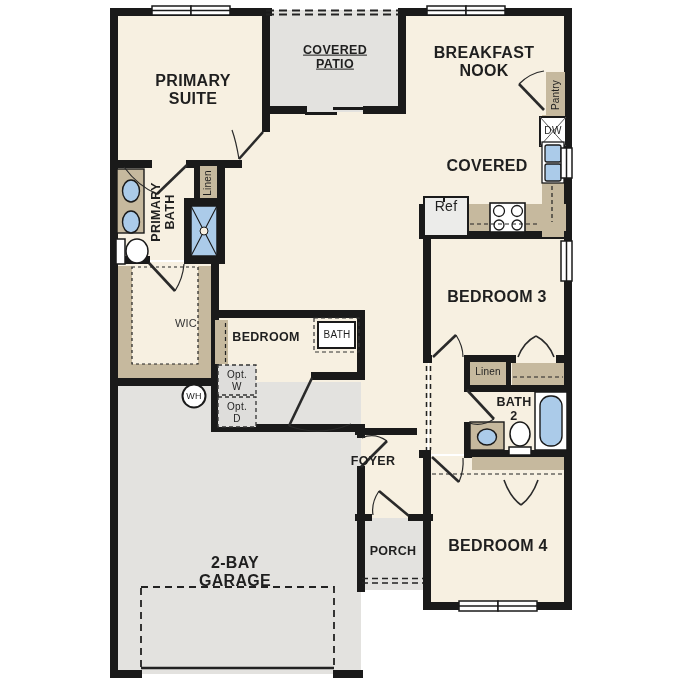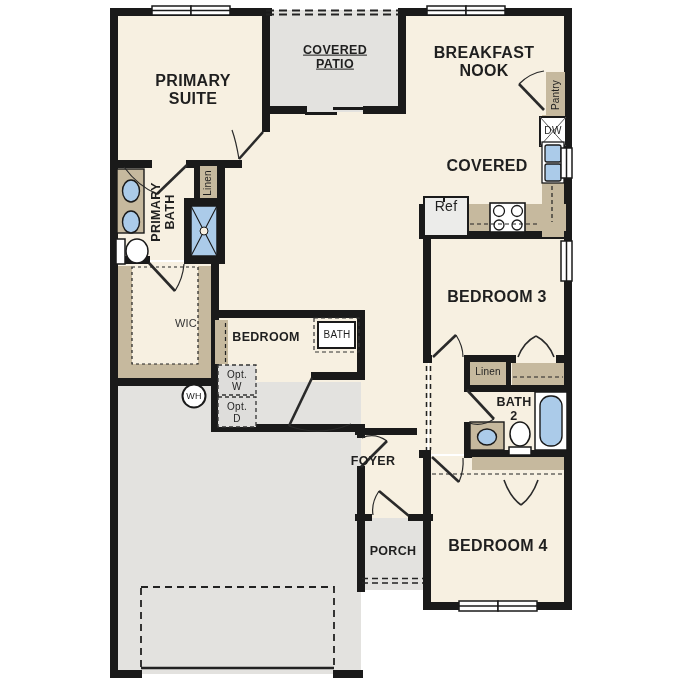--- a/index.html
+++ b/index.html
@@ -225,20 +225,22 @@
 BATH</div>
   <div class="label sm rot" style="left:208px;top:183px;">Linen</div>
   <div class="label sm plain" style="left:166px;top:323px;font-size:11px;">WIC</div>
   <div class="label md" style="left:266px;top:337px;">BEDROOM</div>
   <div class="label tiny" style="left:337px;top:335px;font-size:10px;">BATH</div>
   <div class="label tiny" style="left:237px;top:380px;font-size:10px;">Opt.
 W</div>
   <div class="label tiny" style="left:237px;top:412px;font-size:10px;">Opt.
 D</div>
   <div class="label tiny" style="left:194px;top:396px;">WH</div>
+  <div class="label lg" style="left:235px;top:572px;">2-BAY
+GARAGE</div>
   <div class="label md" style="left:373px;top:461px;">FOYER</div>
   <div class="label md" style="left:393px;top:551px;">PORCH</div>
   <div class="label lg" style="left:497px;top:297px;">BEDROOM 3</div>
   <div class="label sm" style="left:488px;top:372px;">Linen</div>
   <div class="label md" style="left:514px;top:409px;">BATH
 2</div>
   <div class="label lg" style="left:498px;top:546px;">BEDROOM 4</div>
   <div class="label tiny" style="left:446px;top:206px;font-size:14px;">Ref</div>
   <div class="label tiny" style="left:553px;top:131px;font-size:10px;">DW</div>
   <div class="label sm rot" style="left:556px;top:95px;">Pantry</div>

